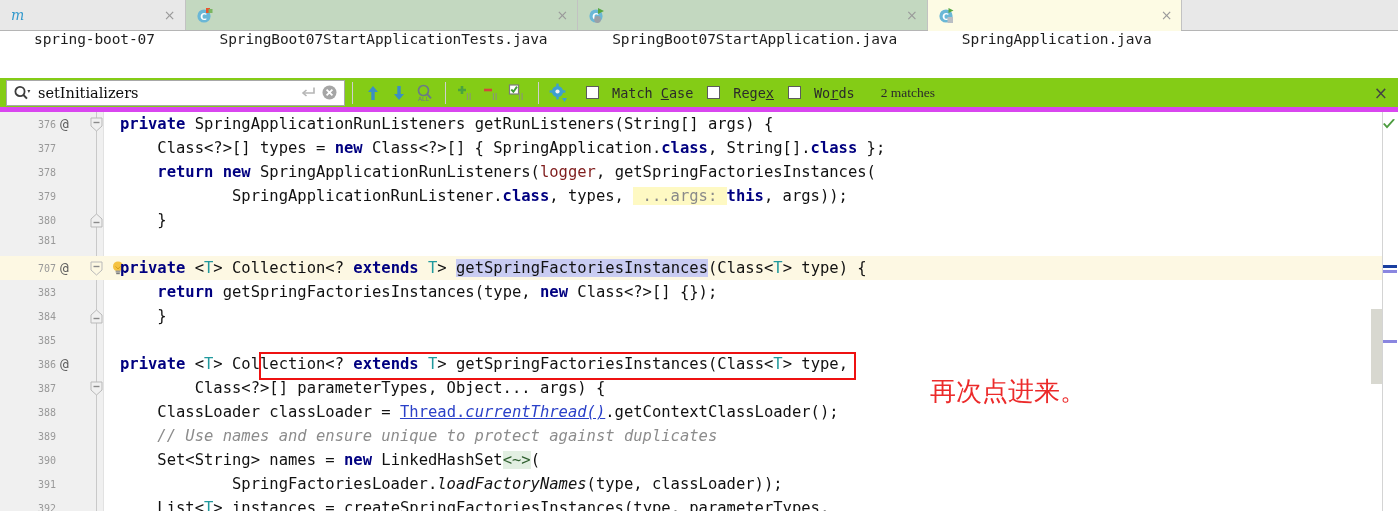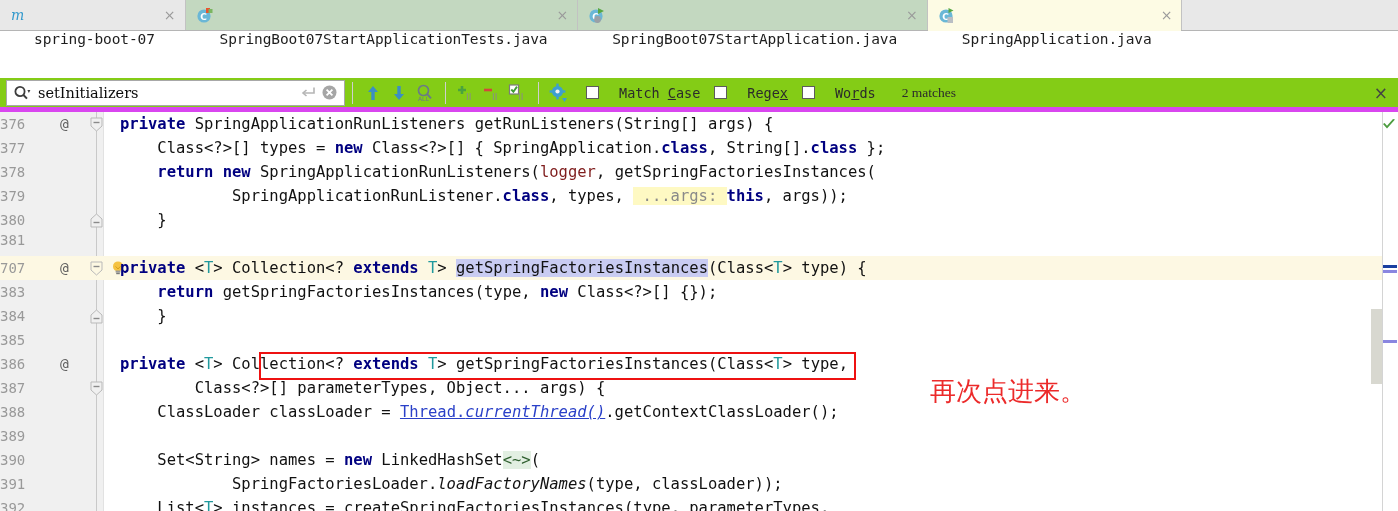--- a/index.html
+++ b/index.html
@@ -86,21 +86,21 @@
   }
   .sb-divider {
     width: 1px; height: 22px; background: #cfcfcf; margin: 0 7px;
   }
   .tb-btn {
     width: 26px; height: 26px;
     display: flex; align-items: center; justify-content: center;
     position: relative;
   }
   .chkwrap {
-    display: flex; align-items: center; gap: 20px;
+    display: flex; align-items: center; gap: 13px;
     font-family: "DejaVu Sans Mono", monospace;
     font-size: 13.5px;
     color: #2b2b2b;
     margin-left: 14px;
   }
   .chkbox {
     width: 13px; height: 13px;
     border: 1px solid #5c5c5c;
     background: #fff;
     display: inline-block;
@@ -144,23 +144,23 @@
   .code-row {
     position: absolute;
     left: 0; right: 0;
     height: 24px;
     display: flex;
     align-items: center;
   }
   .ln {
     position: absolute;
     left: 0; width: 56px;
-    text-align: left;
+    text-align: right;
     font-family: "DejaVu Sans Mono", monospace;
-    font-size: 14px;
+    font-size: 10px;
     color: #999999;
   }
   .at {
     position: absolute;
     left: 60px;
     font-family: "DejaVu Sans Mono", monospace;
     font-size: 14.5px;
     color: #606060;
   }
   .code-text {
@@ -522,20 +522,21 @@
     <span class="code-text">        Class&lt;?&gt;[] parameterTypes, Object... args) {</span>
   </div>
 
   <div class="code-row" style="top:288px">
     <span class="ln">388</span>
     <span class="code-text">    ClassLoader classLoader = <span class="lnkp">Thread.</span><span class="lnk">currentThread()</span>.getContextClassLoader();</span>
   </div>
 
   <div class="code-row" style="top:312px">
     <span class="ln">389</span>
+    <span class="code-text cmt">    // Use names and ensure unique to protect against duplicates</span>
   </div>
 
   <div class="code-row" style="top:336px">
     <span class="ln">390</span>
     <span class="code-text">    Set&lt;String&gt; names = <span class="kw">new</span> LinkedHashSet<span class="inlay-g">&lt;~&gt;</span>(</span>
   </div>
 
   <div class="code-row" style="top:360px">
     <span class="ln">391</span>
     <span class="code-text">            SpringFactoriesLoader.<span class="itm">loadFactoryNames</span>(type, classLoader));</span>

